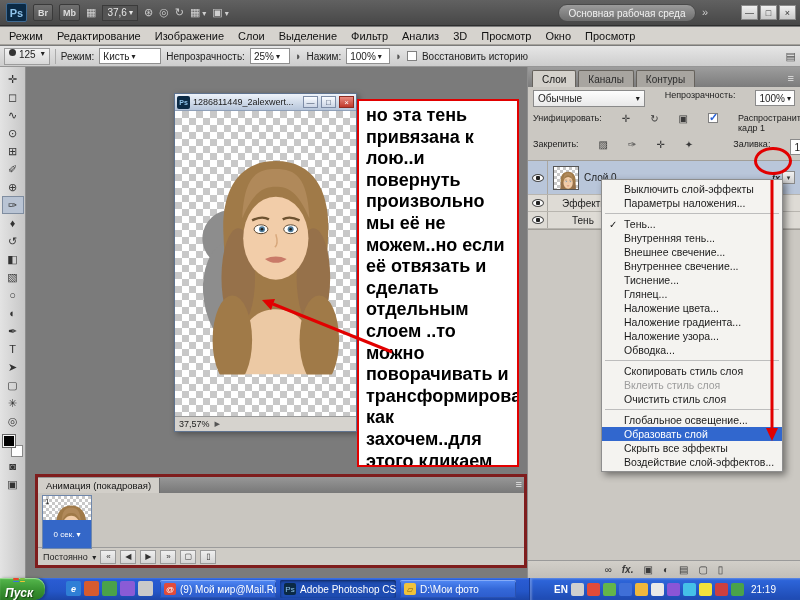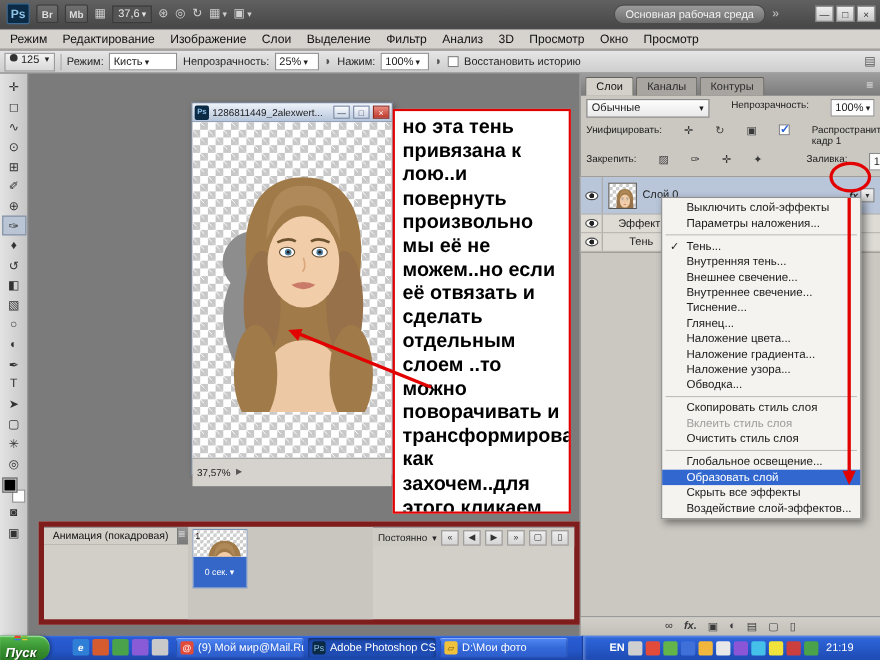--- a/index.html
+++ b/index.html
@@ -63,21 +63,21 @@
   .docbtn.close{background:linear-gradient(#e98b80,#c0392b);color:#fff;border-color:#8d2a20;}
   .doc-content{position:relative;height:305px;overflow:hidden;}
   .checker{background-color:#fff;background-image:
     linear-gradient(45deg,#c8c8c8 25%,transparent 25%,transparent 75%,#c8c8c8 75%),
     linear-gradient(45deg,#c8c8c8 25%,transparent 25%,transparent 75%,#c8c8c8 75%);
     background-size:14px 14px;background-position:0 0,7px 7px;}
   .checker-sm{background-color:#fff;background-image:
     linear-gradient(45deg,#c8c8c8 25%,transparent 25%,transparent 75%,#c8c8c8 75%),
     linear-gradient(45deg,#c8c8c8 25%,transparent 25%,transparent 75%,#c8c8c8 75%);
     background-size:6px 6px;background-position:0 0,3px 3px;}
-  .doc-status{height:26px;background:#d6d3ce;border-top:1px solid #9a9a9a;display:flex;
+  .doc-status{height:14px;background:#d6d3ce;border-top:1px solid #9a9a9a;display:flex;
     align-items:center;gap:5px;padding:0 4px;font-size:9px;color:#222;}
   
   #annotation{position:absolute;left:357px;top:99px;width:162px;height:368px;background:#fff;
     border:2px solid #e20000;padding:4px 3px 4px 7px;font-size:18px;line-height:1.2;
     font-weight:bold;color:#000;z-index:5;overflow:hidden;}
   
   #rightpanel{position:absolute;left:527px;top:67px;width:273px;height:511px;background:#cbc8c2;
     border-left:1px solid #8e8e8e;display:flex;flex-direction:column;font-size:10px;color:#1c1c1c;z-index:1;}
   .ptabs{height:20px;background:linear-gradient(#9d9d9d,#7c7c7c);display:flex;align-items:flex-end;
     padding:2px 4px 0;gap:2px;}
@@ -114,21 +114,21 @@
   .mi{height:14px;display:flex;align-items:center;padding:0 6px 0 22px;position:relative;white-space:nowrap;}
   .mi.checked::before{content:"✓";position:absolute;left:7px;font-size:10px;}
   .mi.hl{background:#3167ce;color:#fff;}
   .mi.disabled{color:#9c9c9c;}
   .msep{height:1px;background:#bdbdbd;margin:3px 3px;}
   #red-oval{position:absolute;left:754px;top:147px;width:38px;height:28px;border:3px solid #e20000;
     border-radius:50%;z-index:45;}
   #overlay{position:absolute;left:0;top:0;width:800px;height:600px;z-index:50;pointer-events:none;}
   
   #anim{position:absolute;left:35px;top:474px;width:492px;height:94px;background:#d2cfc9;
-    border:5px solid #7f1d1d;z-index:3;display:flex;}
+    border:3px solid #7f1d1d;z-index:3;display:flex;flex-direction:column;}
   .ahead{height:16px;background:linear-gradient(#979797,#787878);display:flex;align-items:flex-end;}
   .atab{height:15px;background:#d2cfc9;border-right:1px solid #6f6f6f;padding:0 8px;font-size:9.5px;
     display:flex;align-items:center;color:#111;}
   .abody{flex:1;position:relative;background:#c9c6c0;}
   .frame{position:absolute;left:4px;top:2px;width:50px;height:54px;border:1px solid #6f87ab;
     background:#fff;display:flex;flex-direction:column;}
   .fnum{position:absolute;left:2px;top:1px;font-size:8px;color:#222;z-index:2;}
   .fthumb{flex:1;position:relative;overflow:hidden;}
   .fdur{height:28px;background:#3467c8;color:#fff;font-size:8px;display:flex;align-items:center;justify-content:center;}
   .actrl{height:18px;border-top:1px solid #9b9b9b;background:#cfccc6;display:flex;align-items:center;

